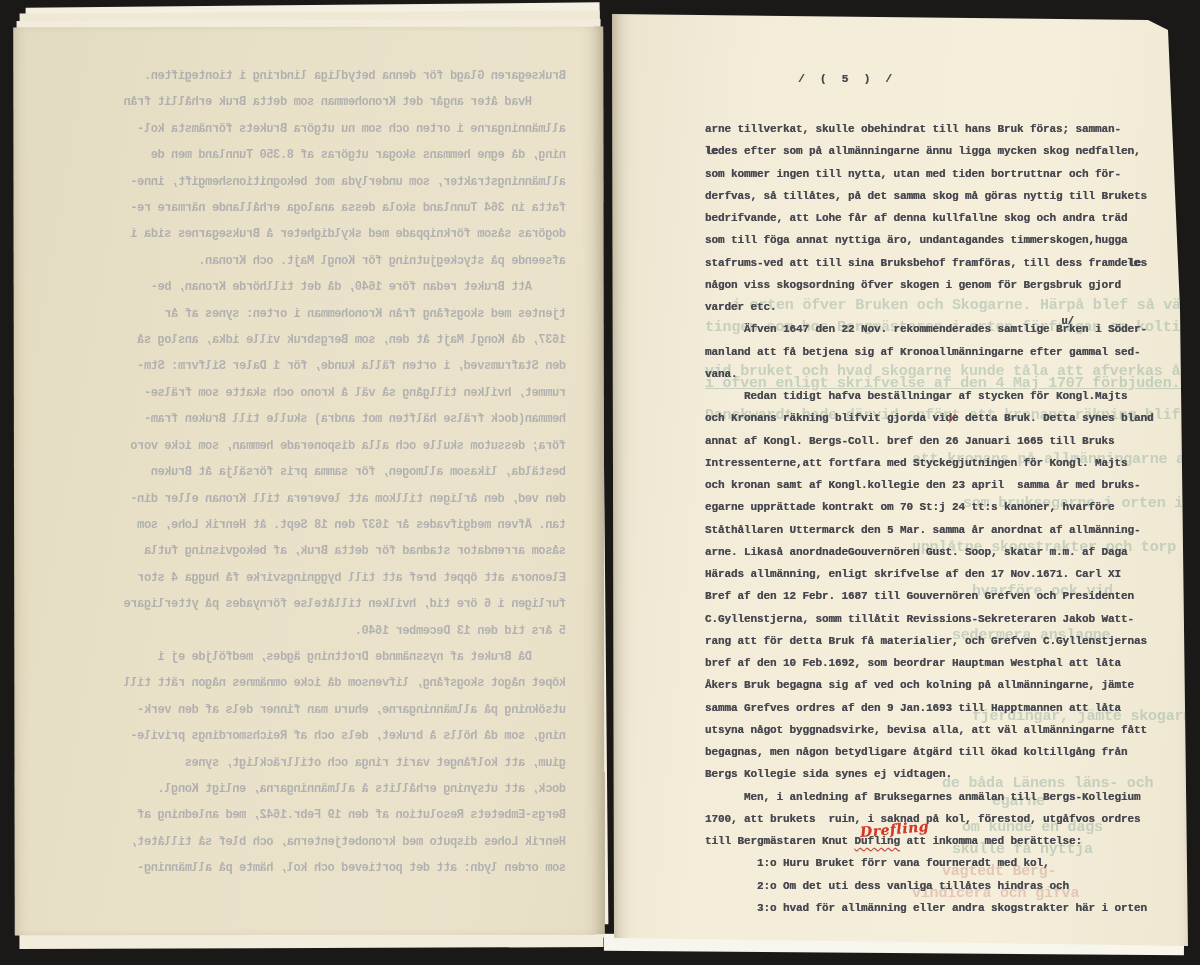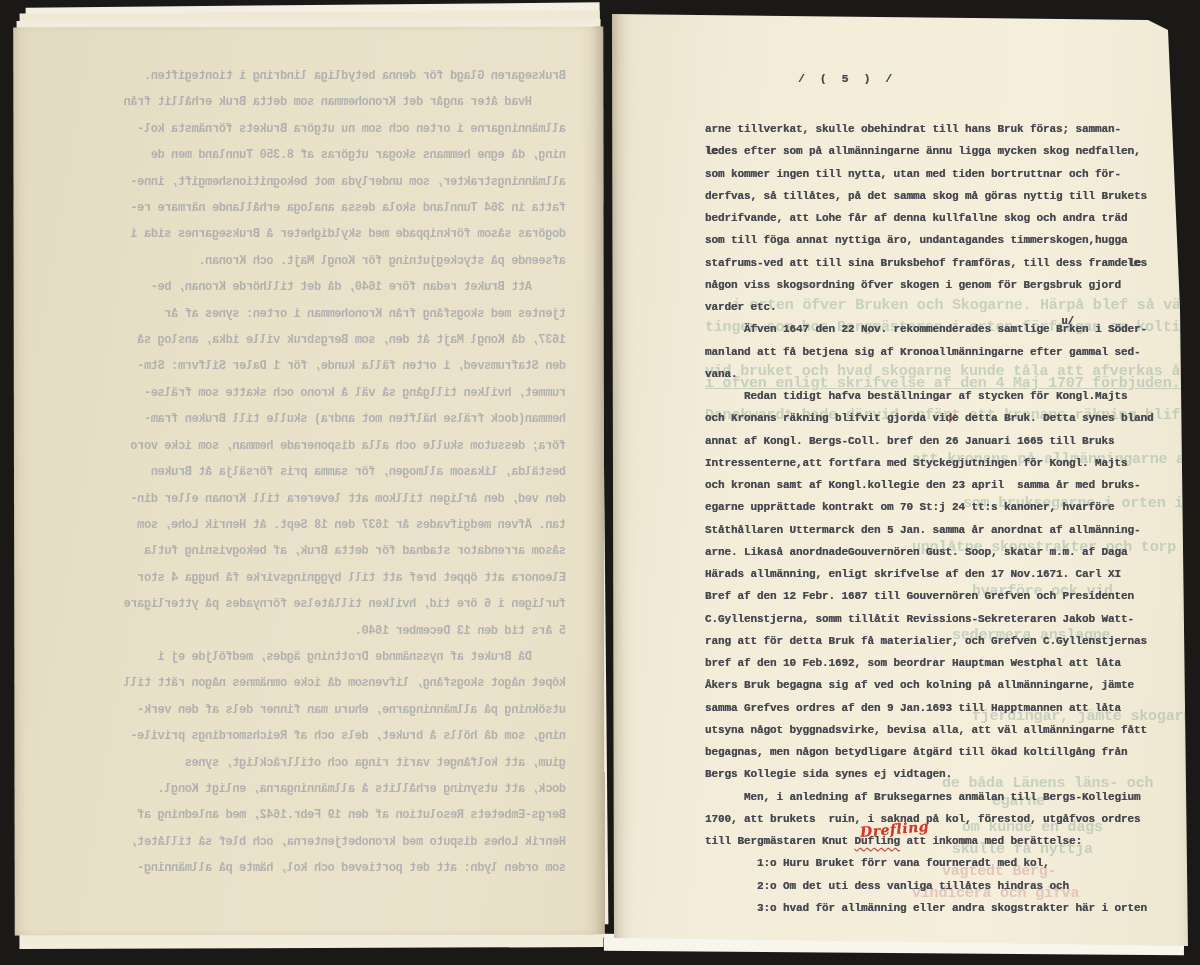--- a/index.html
+++ b/index.html
@@ -155,21 +155,21 @@
         <div class="tline"><span>varder etc.</span></div>
         <div class="tline"><span>      Äfven 1647 den 22 Nov. rekommenderades samtlige B</span><span class="has-note">rken<span class="note note-typed">u/</span></span><span> i Söder-</span></div>
         <div class="tline"><span>manland att få betjena sig af Kronoallmänningarne efter gammal sed-</span></div>
         <div class="tline"><span>vana.</span></div>
         <div class="tline"><span>      Redan tidigt hafva beställningar af stycken för Kongl.Majts</span></div>
         <div class="tline"><span>och Kronans räkning blifvit gjorda vid</span><span class="has-note">e<span class="note note-caret">∕</span></span><span> detta Bruk. Detta synes bland</span></div>
         <div class="tline"><span>annat af Kongl. Bergs-Coll. bref den 26 Januari 1665 till Bruks</span></div>
         <div class="tline"><span>Intressenterne,att fortfara med Styckegjutningen för Kongl. Majts</span></div>
         <div class="tline"><span>och kronan samt af Kongl.kollegie den 23 april  samma år med bruks-</span></div>
         <div class="tline"><span>egarne upprättade kontrakt om 70 St:j 24 tt:s kanoner, hvarföre</span></div>
-        <div class="tline"><span>Ståthållaren Uttermarck den 5 Jan. samma år anordnat af allmänning-</span></div>
+        <div class="tline"><span>Ståthållaren Uttermarck den 5 Mar. samma år anordnat af allmänning-</span></div>
         <div class="tline"><span>arne. Likaså anordnadeGouvernören Gust. Soop, skatar m.m. af Daga</span></div>
         <div class="tline"><span>Härads allmänning, enligt skrifvelse af den 17 Nov.1671. Carl XI</span></div>
         <div class="tline"><span>Bref af den 12 Febr. 1687 till Gouvernören Grefven och Presidenten</span></div>
         <div class="tline"><span>C.Gyllenstjerna, somm tillåtit Revissions-Sekreteraren Jakob Watt-</span></div>
         <div class="tline"><span>rang att för detta Bruk få materialier, och Grefven C.Gyllenstjernas</span></div>
         <div class="tline"><span>bref af den 10 Feb.1692, som beordrar Hauptman Westphal att låta</span></div>
         <div class="tline"><span>Åkers Bruk begagna sig af ved och kolning på allmänningarne, jämte</span></div>
         <div class="tline"><span>samma Grefves ordres af den 9 Jan.1693 till Happtmannen att låta</span></div>
         <div class="tline"><span>utsyna något byggnadsvirke, bevisa alla, att väl allmänningarne fått</span></div>
         <div class="tline"><span>begagnas, men någon betydligare åtgärd till ökad koltillgång från</span></div>

